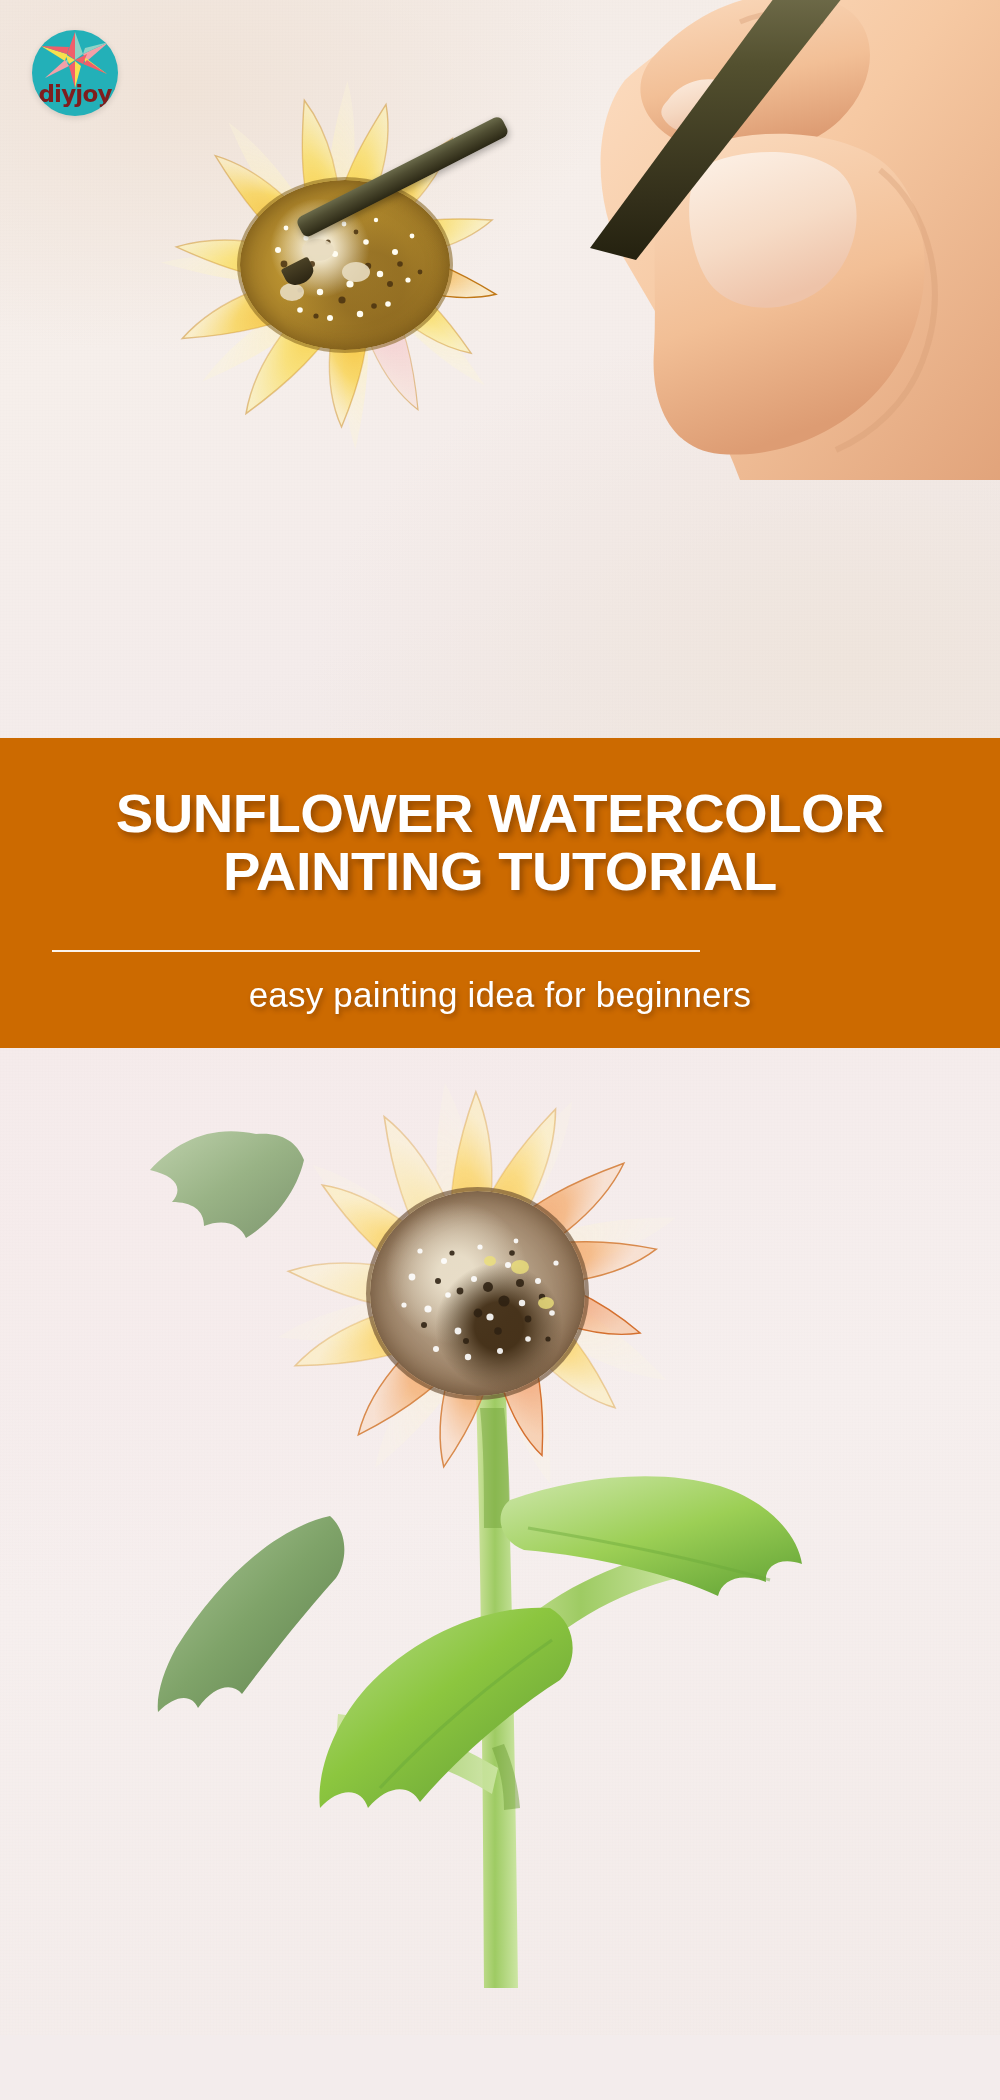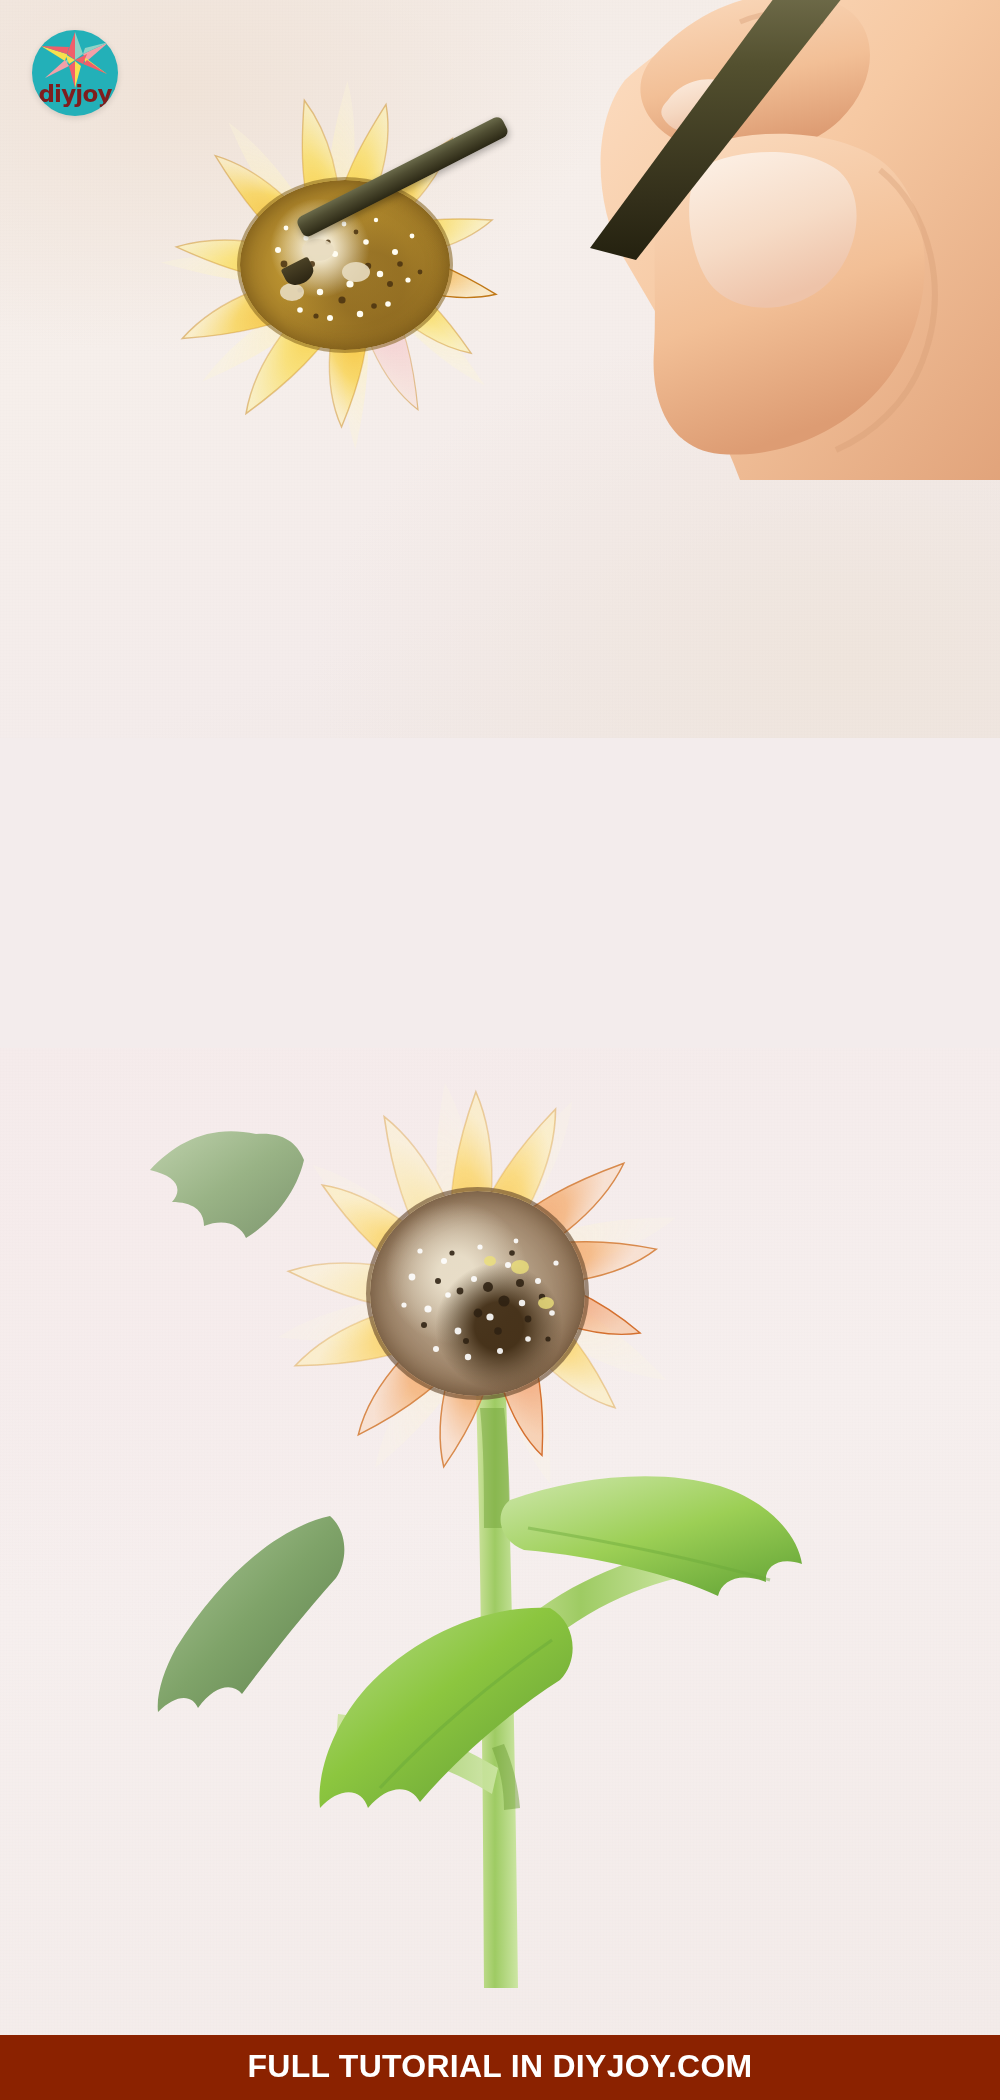--- a/index.html
+++ b/index.html
@@ -246,20 +246,26 @@
         <polygon points="6,48 30,36 26,30" fill="#f3a0a8"></polygon>
         <polygon points="36,58 30,36 36,31" fill="#f05f6a"></polygon>
         <polygon points="36,58 42,36 36,31" fill="#f7e04e"></polygon>
         <polygon points="36,30 48,24 44,34" fill="#f05f6a"></polygon>
         <polygon points="36,30 26,24 30,34" fill="#f7e04e"></polygon>
       </g>
     </svg>
     <div class="wm">diyjoy</div>
   </div>
 
+  <div class="banner">
+    <h1 class="t1">SUNFLOWER WATERCOLOR</h1>
+    <h1 class="t2">PAINTING TUTORIAL</h1>
+    <div class="rule"></div>
+    <div class="sub">easy painting idea for beginners</div>
+  </div>
 
   <div class="photo-bot">
     <div class="paper-grain"></div>
 
     <div class="sf2">
       <svg width="840" height="1100" viewBox="0 0 840 1100">
         <defs>
           <radialGradient id="q1" cx="46%" cy="86%" r="82%">
             <stop offset="0%" stop-color="#f6b733" stop-opacity=".85"></stop>
             <stop offset="55%" stop-color="#fbd566" stop-opacity=".78"></stop>
@@ -399,17 +405,14 @@
           <g fill="#ece07a" opacity=".8">
             <ellipse cx="150" cy="76" rx="9" ry="7"></ellipse>
               <ellipse cx="176" cy="112" rx="8" ry="6"></ellipse>
             <ellipse cx="120" cy="70" rx="6" ry="5"></ellipse>
           </g>
         </svg>
       </div>
     </div>
   </div>
 
-  <div class="botbar">
-    <div class="txt">FULL TUTORIAL IN DIYJOY.COM</div>
-  </div>
 
 </div>
 
 </body></html>

